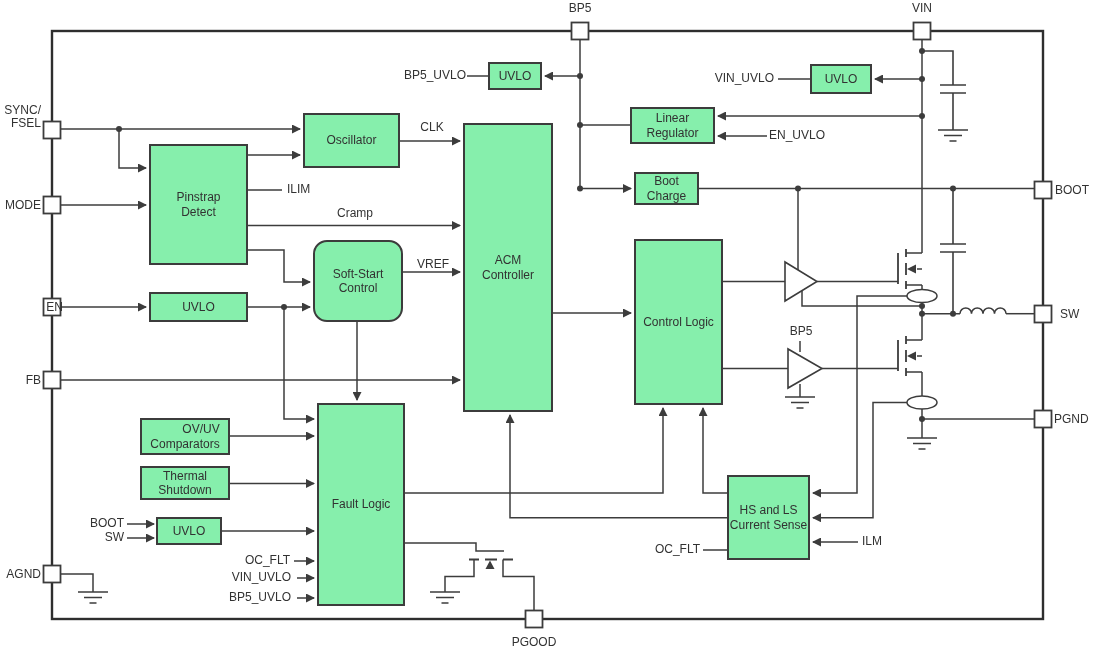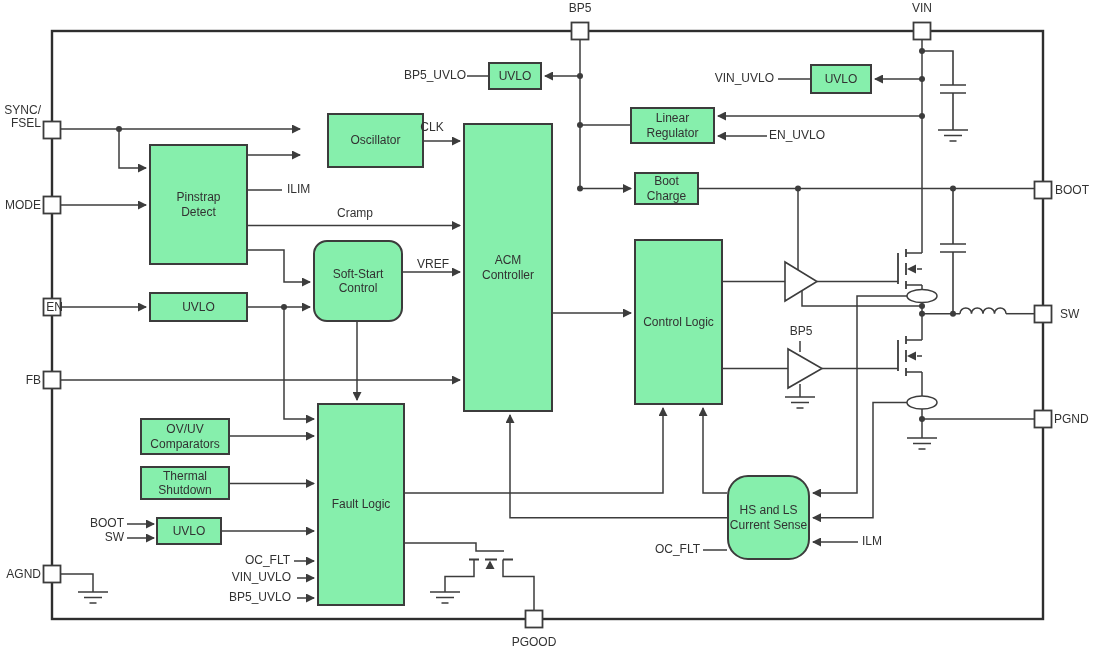--- a/index.html
+++ b/index.html
@@ -179,42 +179,42 @@
       <rect x="43.5" y="298.5" width="17" height="17"></rect>
       <rect x="43.5" y="371.5" width="17" height="17"></rect>
       <rect x="43.5" y="565.5" width="17" height="17"></rect>
       <rect x="1034.5" y="181.5" width="17" height="17"></rect>
       <rect x="1034.5" y="305.5" width="17" height="17"></rect>
       <rect x="1034.5" y="410.5" width="17" height="17"></rect>
       <rect x="525.5" y="610.5" width="17" height="17"></rect>
     </g>
   </svg>
 
-  <div class="blk" style="left:303px;top:113px;width:97px;height:55px;margin-left:24px;">Oscillator</div>
+  <div class="blk" style="left:303px;top:113px;width:97px;height:55px;">Oscillator</div>
   <div class="blk" style="left:149px;top:144px;width:99px;height:121px;">Pinstrap
 Detect</div>
   <div class="blk" style="left:149px;top:292px;width:99px;height:30px;">UVLO</div>
   <div class="blk" style="left:313px;top:240px;width:90px;height:82px;border-radius:14px;">Soft-Start
 Control</div>
   <div class="blk" style="left:634px;top:239px;width:89px;height:166px;">Control Logic</div>
   <div class="blk" style="left:463px;top:123px;width:90px;height:289px;">ACM
 Controller</div>
   <div class="blk" style="left:488px;top:62px;width:54px;height:28px;">UVLO</div>
   <div class="blk" style="left:810px;top:64px;width:62px;height:30px;">UVLO</div>
   <div class="blk" style="left:630px;top:107px;width:85px;height:37px;">Linear
 Regulator</div>
   <div class="blk" style="left:634px;top:172px;width:65px;height:33px;">Boot
 Charge</div>
-  <div class="blk" style="left:140px;top:418px;width:90px;height:37px;">OV/UV
+  <div class="blk" style="left:140px;top:418px;width:90px;height:37px;text-align:right;">OV/UV
 Comparators</div>
   <div class="blk" style="left:140px;top:466px;width:90px;height:34px;">Thermal
 Shutdown</div>
   <div class="blk" style="left:156px;top:517px;width:66px;height:28px;">UVLO</div>
   <div class="blk" style="left:317px;top:403px;width:88px;height:203px;">Fault Logic</div>
-  <div class="blk" style="left:727px;top:475px;width:83px;height:85px;border-radius:21px;">HS and LS
+  <div class="blk" style="left:727px;top:475px;width:83px;height:85px;">HS and LS
 Current Sense</div>
 
   <div class="lbl c" style="left:556px;top:2px;width:48px;">BP5</div>
   <div class="lbl c" style="left:898px;top:2px;width:48px;">VIN</div>
   <div class="lbl r" style="left:0px;top:104px;width:41px;">SYNC/
 FSEL</div>
   <div class="lbl r" style="left:0px;top:199px;width:41px;">MODE</div>
   <div class="lbl r" style="left:1px;top:301px;width:62px;">EN</div>
   <div class="lbl r" style="left:0px;top:374px;width:41px;">FB</div>
   <div class="lbl r" style="left:0px;top:568px;width:41px;">AGND</div>

